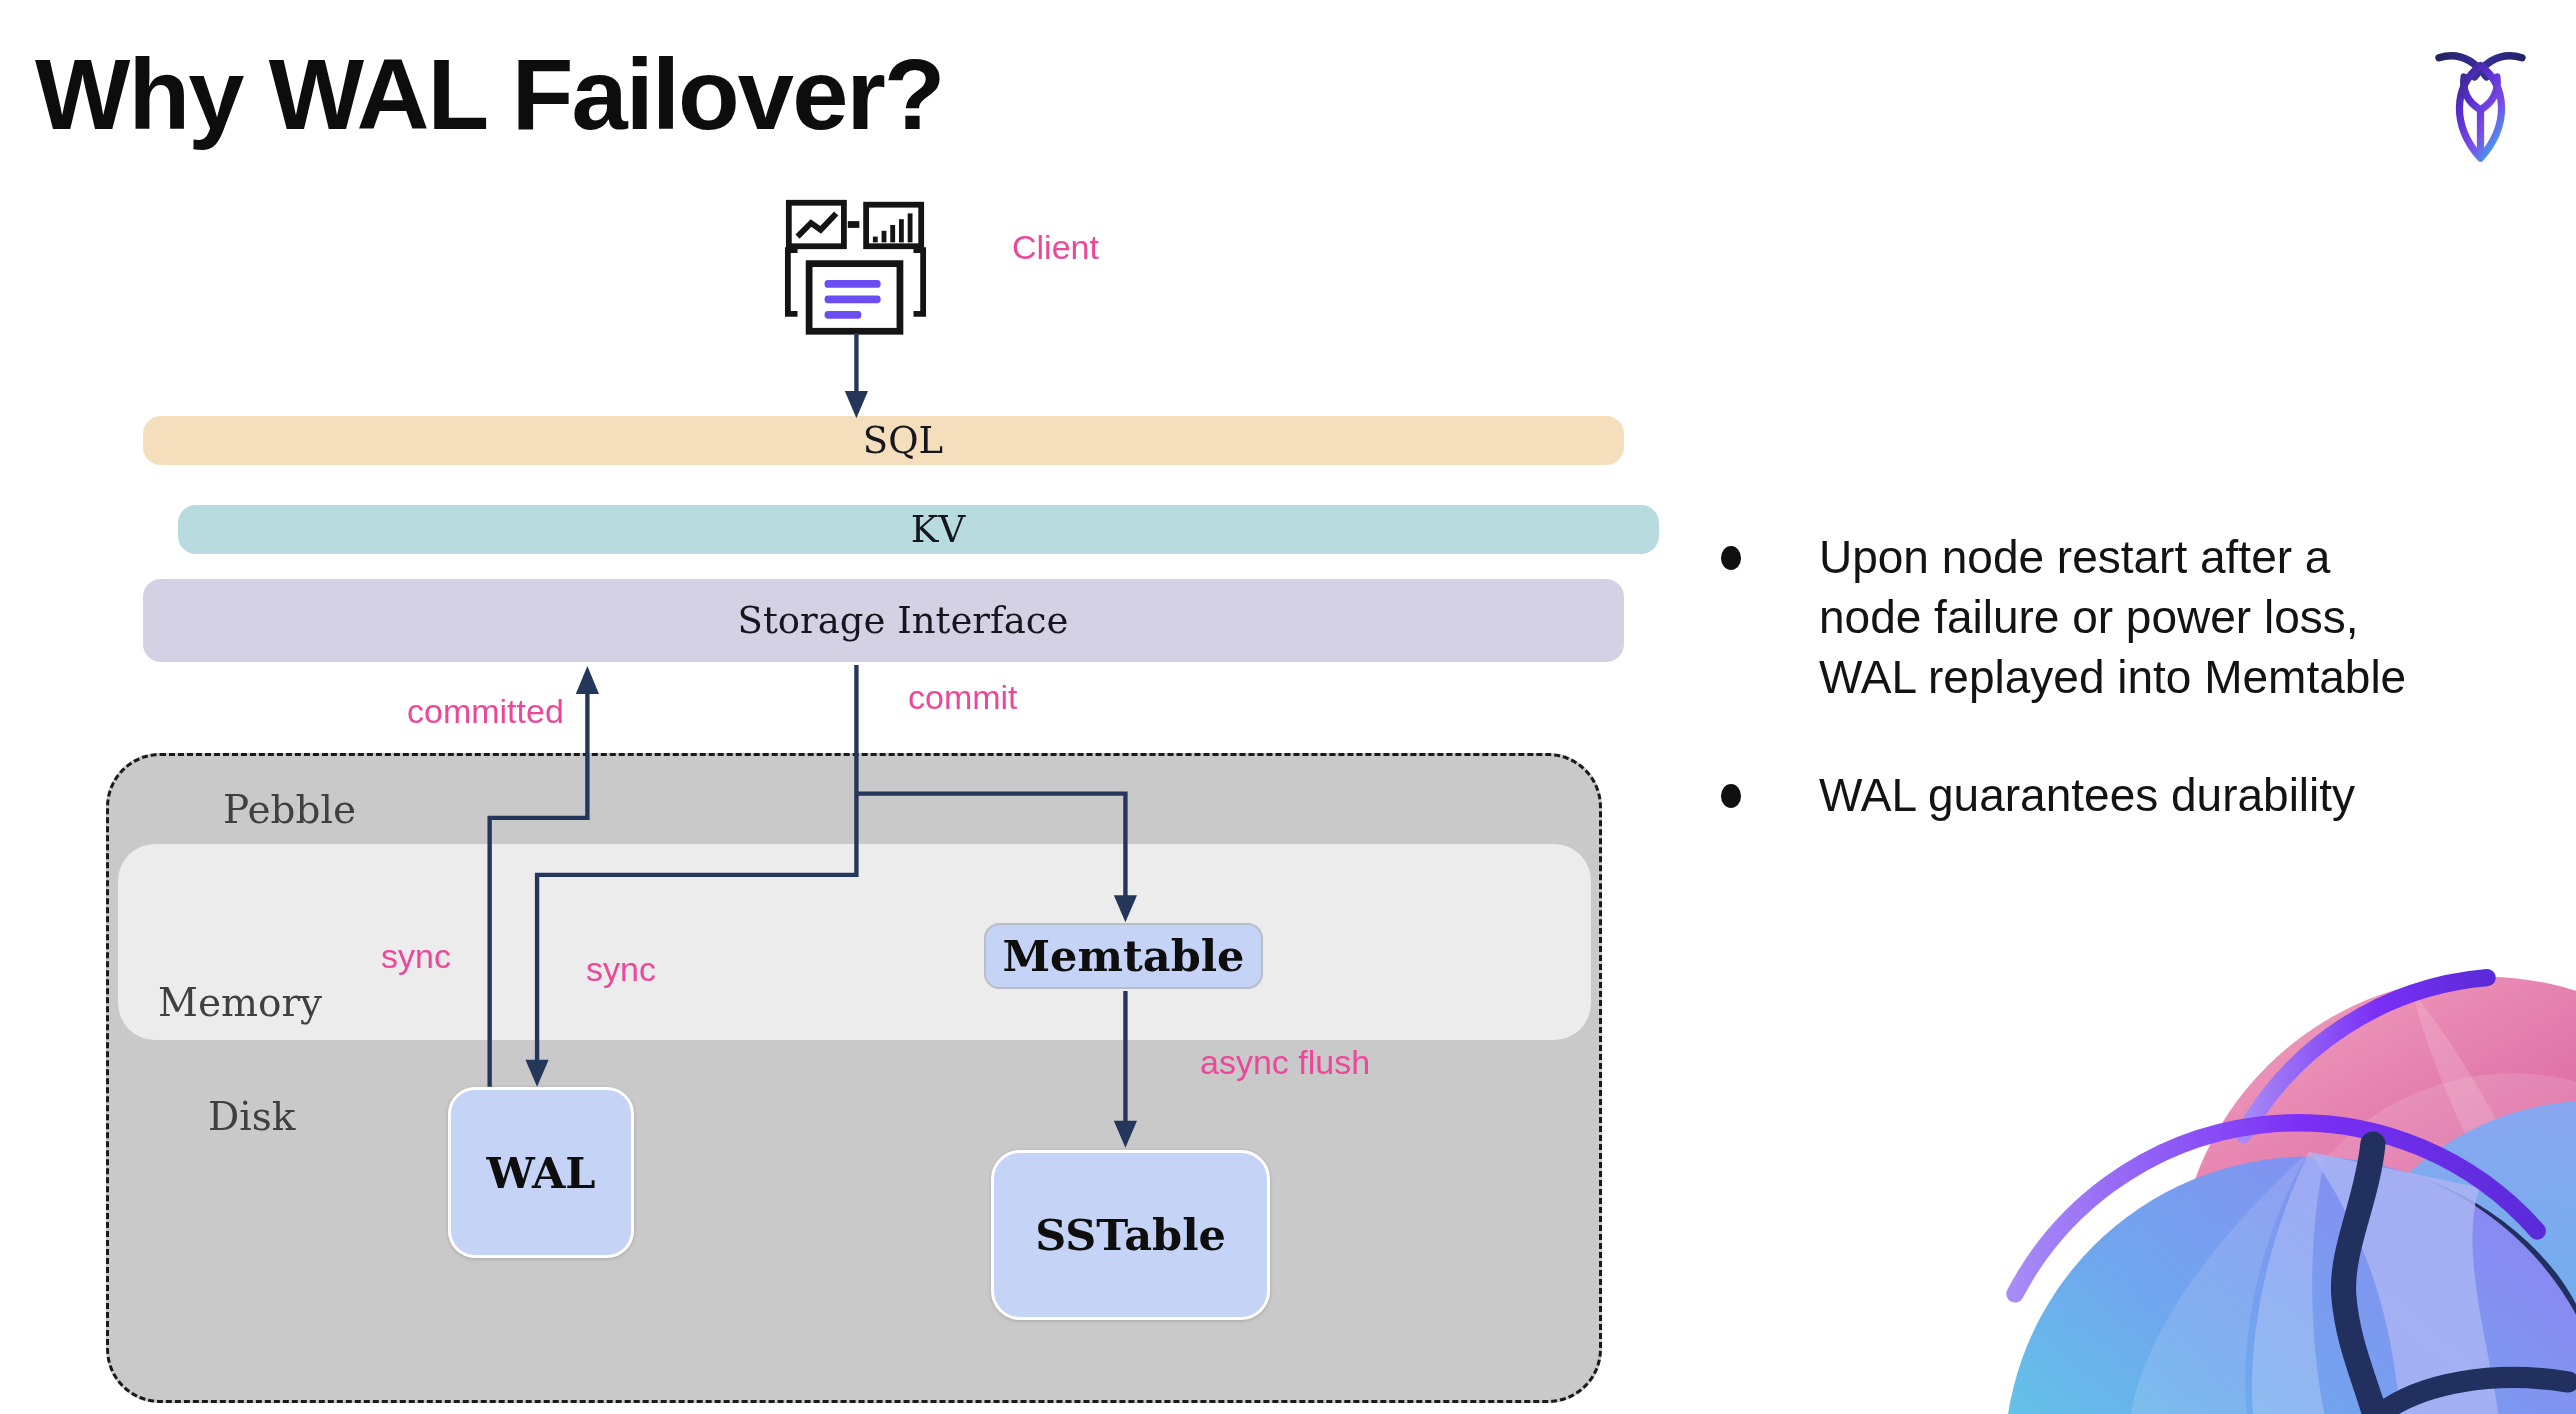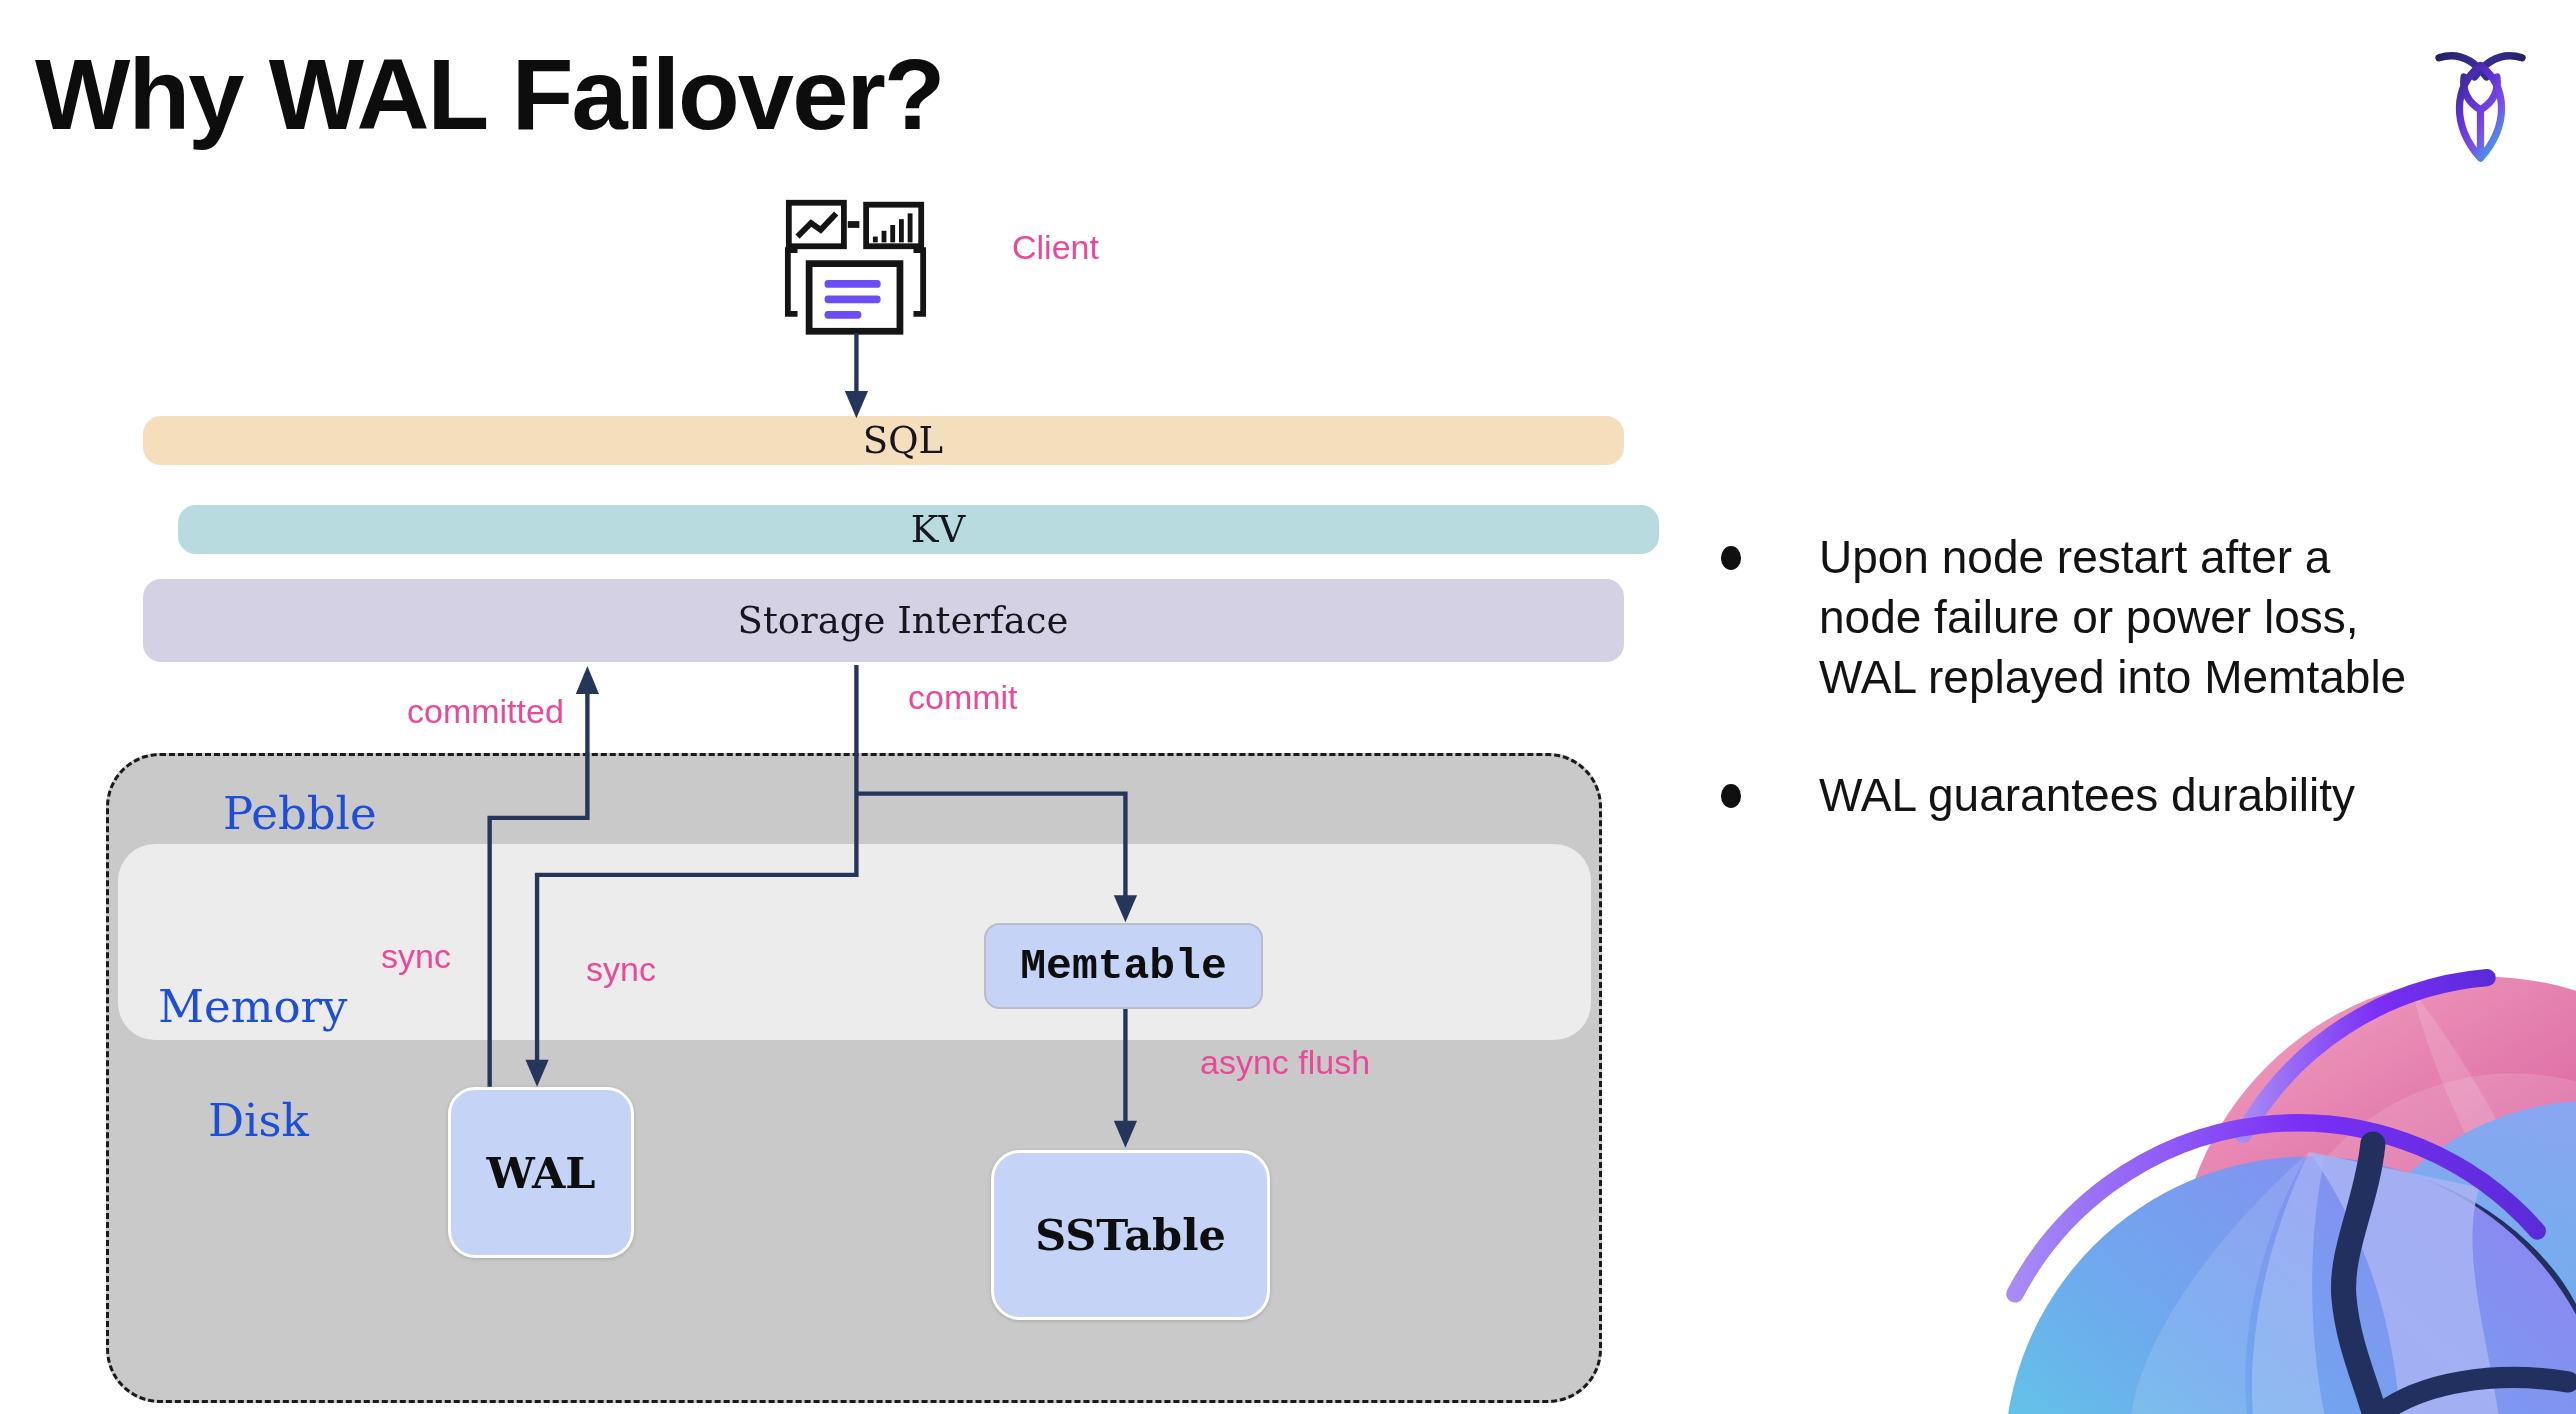--- a/index.html
+++ b/index.html
@@ -4,21 +4,21 @@
 <style>
   html,body{margin:0;padding:0;background:#ffffff;}
   .slide{position:relative;width:2576px;height:1415px;background:#ffffff;overflow:hidden;
          font-family:"Liberation Sans",sans-serif;}
 
   .title{position:absolute;left:35px;top:29px;font-size:101px;font-weight:700;
          letter-spacing:-1.9px;color:#0d0d0d;line-height:1.3;}
 
   
   .sans-label{position:absolute;font-size:34px;color:#ec4899;white-space:nowrap;}
-  .serif-label{position:absolute;font-family:"DejaVu Serif",serif;font-size:45px;color:#1d4ed8;white-space:nowrap;}
+  .serif-label{position:absolute;font-family:"DejaVu Serif",serif;font-size:39px;color:#404040;white-space:nowrap;}
 
   
   .bar{position:absolute;left:143px;width:1442px;border-radius:18px;
        display:flex;align-items:center;justify-content:center;
        font-family:"DejaVu Serif",serif;font-size:37px;color:#16161e;padding-left:39px;}
   .bar-sql{top:416px;height:49px;background:#F5DEBB;}
   .bar-kv{top:505px;height:49px;background:#B7DBDF;margin-left:35px;}
   .bar-storage{top:579px;height:83px;background:#D5D1E5;}
 
   
@@ -26,22 +26,22 @@
           background:#C9C9C9;border:3.9px dashed #1a1a1a;border-radius:54px;box-sizing:border-box;}
   .memory-band{position:absolute;left:118px;top:844px;width:1473px;height:196px;
                background:#ECECEC;border-radius:37px;}
 
   
   .node{position:absolute;display:flex;align-items:center;justify-content:center;
         background:#C5D3F7;font-family:"DejaVu Serif",serif;font-weight:bold;
         color:#0e0e0e;box-sizing:border-box;}
   .node-wal{left:448px;top:1087px;width:186px;height:171px;border:3.9px solid #ffffff;
             border-radius:27px;font-size:43px;box-shadow:0 1px 3.9px rgba(0,0,0,0.18);}
-  .node-memtable{left:984px;top:923px;width:279px;height:86px;border:2.9px solid #b9bdc7;
-                 border-radius:15.5px;font-size:43px;font-family:Liberation Mono, monospace;}
+  .node-memtable{left:984px;top:923px;width:279px;height:66px;border:2.9px solid #b9bdc7;
+                 border-radius:15.5px;font-size:43px;}
   .node-sstable{left:991px;top:1150px;width:279px;height:170px;border:3.9px solid #ffffff;
                 border-radius:29px;font-size:43px;box-shadow:0 1px 3.9px rgba(0,0,0,0.18);}
 
   
   .connectors{position:absolute;left:0;top:0;width:2576px;height:1415px;pointer-events:none;}
 
   
   .bullets{position:absolute;left:1713px;top:527px;width:794px;}
   .bullet-item{display:flex;margin-bottom:58px;}
   .bullet-dot{width:20.3px;height:24px;border-radius:50%;background:#101010;flex:0 0 20.3px;

